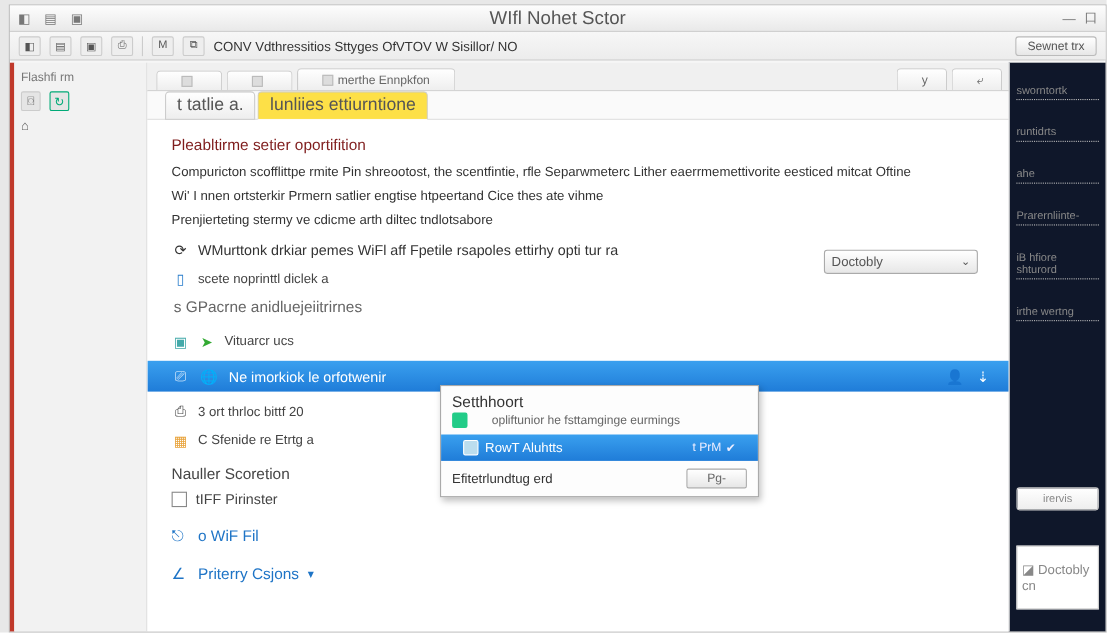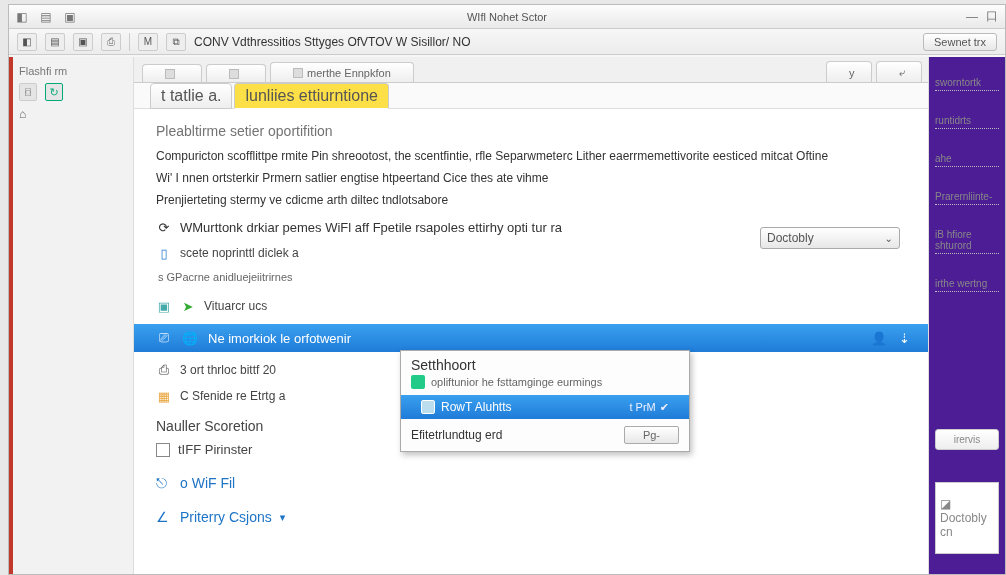--- a/index.html
+++ b/index.html
@@ -3,21 +3,21 @@
 <meta charset="utf-8">
 <style>
   * { box-sizing: border-box; margin: 0; padding: 0; font-family: "Segoe UI", Tahoma, sans-serif; }
   body { width: 1006px; height: 575px; background: #e8e8e8; overflow: hidden; position: relative; font-size: 12px; color: #333; }
 
   
   .outer-window { position: absolute; left: 8px; top: 4px; right: 0; bottom: 0; background: #f6f6f6; border: 1px solid #bbb; box-shadow: 0 0 0 1px #fff inset; }
 
   
   .title-bar { height: 24px; background: linear-gradient(#fdfdfd,#e9e9e9); border-bottom: 1px solid #ccc; display: flex; align-items: center; justify-content: center; position: relative; }
-  .title-bar .title { font-size: 11px; color: #555; }
+  .title-bar .title { font-size: 17px; color: #555; }
   .title-bar .ctl-left { position: absolute; left: 6px; display: flex; gap: 10px; }
   .title-bar .ctl-right { position: absolute; right: 6px; display: flex; gap: 6px; }
   .title-bar .ctl-left span, .title-bar .ctl-right span { width: 14px; height: 14px; display: inline-flex; align-items: center; justify-content: center; color: #777; }
 
   
   .toolbar { height: 26px; background: linear-gradient(#f7f7f7,#ececec); border-bottom: 1px solid #ccc; display: flex; align-items: center; padding: 0 8px; gap: 8px; font-size: 12px; color: #444; }
   .toolbar .tbtn { width: 20px; height: 18px; background: #eee; border: 1px solid #ccc; border-radius: 2px; display: inline-flex; align-items: center; justify-content: center; font-size: 10px; color: #555; }
   .toolbar .sep { width: 1px; height: 18px; background: #ccc; }
   .toolbar .crumb { color: #333; }
   .toolbar .right-btn { margin-left: auto; padding: 2px 10px; background: linear-gradient(#fff,#e7e7e7); border: 1px solid #bbb; border-radius: 3px; font-size: 11px; color: #555; }
@@ -39,56 +39,56 @@
   .tabs-strip { height: 26px; background: #f0f0f0; border-bottom: 1px solid #ccc; display: flex; align-items: flex-end; padding-left: 8px; gap: 4px; }
   .tab { padding: 4px 22px 3px; background: linear-gradient(#fff,#eee); border: 1px solid #ccc; border-bottom: none; border-radius: 4px 4px 0 0; font-size: 11px; color: #666; display: flex; align-items: center; gap: 4px; }
   .tab .sq { width: 10px; height: 10px; background: #ddd; border: 1px solid #bbb; }
   .tabs-right { margin-left: auto; display: flex; gap: 4px; padding-right: 6px; }
 
   .sub-tabs { height: 26px; background: #fafafa; border-bottom: 1px solid #ddd; display: flex; align-items: center; padding-left: 16px; gap: 2px; }
   .sub-tab { padding: 3px 10px; background: linear-gradient(#fff,#eee); border: 1px solid #ccc; border-radius: 4px 4px 0 0; font-size: 16px; color: #555; }
   .sub-tab.active { background: #fde047; border-bottom: 1px solid #fff; }
 
   .content { flex: 1; background: #fff; padding: 14px 22px; position: relative; overflow: hidden; }
-  .content h2 { font-size: 14px; font-weight: normal; color: #737373; margin-bottom: 8px; }
+  .content h2 { font-size: 14px; font-weight: normal; color: #7f1d1d; margin-bottom: 8px; }
   .content p.desc { font-size: 12px; color: #333; line-height: 1.5; margin-bottom: 4px; }
   .content .row { display: flex; align-items: center; gap: 8px; margin: 10px 0; font-size: 13px; color: #333; }
   .content .row .ic { width: 16px; height: 16px; display: inline-flex; align-items: center; justify-content: center; font-size: 13px; }
   .content .row.small { font-size: 12px; color: #444; }
-  .content .muted-sub { font-size: 11px; color: #666; margin-left: 2px; margin-bottom: 15px; }
+  .content .muted-sub { font-size: 14px; color: #666; margin-left: 2px; margin-bottom: 15px; }
 
   .selection-bar { margin: 6px -22px; background: linear-gradient(#3aa0ef,#1f7cd8); color: #fff; padding: 6px 22px; display: flex; align-items: center; gap: 10px; font-size: 13px; position: relative; }
   .selection-bar .sic { width: 16px; height: 16px; display: inline-flex; align-items: center; justify-content: center; color: #eaf4ff; }
   .selection-bar .right-ic { position: absolute; right: 18px; display: flex; gap: 12px; }
 
   .section-head { font-size: 14px; color: #454545; margin-top: 14px; margin-bottom: 8px; }
   .chk-row { display: flex; align-items: center; gap: 8px; font-size: 13px; color: #444; }
   .chk { width: 14px; height: 14px; border: 1px solid #888; background: #fff; }
 
   .content .link-row { display: flex; align-items: center; gap: 8px; color: #1e74c6; font-size: 14px; margin-top: 18px; }
   .content .link-row .lic { width: 16px; height: 16px; color: #1e74c6; }
 
   
   .combo { position: absolute; right: 28px; top: 118px; width: 140px; height: 22px; background: linear-gradient(#fff,#e7e7e7); border: 1px solid #aaa; border-radius: 3px; display: flex; align-items: center; padding: 0 6px; font-size: 12px; color: #555; justify-content: space-between; }
   .combo .caret { font-size: 10px; }
 
   
   .popup { position: absolute; left: 400px; top: 350px; width: 290px; background: #fdfdfd; border: 1px solid #aaa; box-shadow: 2px 3px 6px rgba(0,0,0,0.25); font-size: 12px; }
   .popup .p-title { padding: 6px 10px 2px; font-size: 14px; color: #333; }
-  .popup .p-sub { padding: 0 10px 6px; font-size: 11px; color: #666; display: flex; align-items: center; gap: 6px; }
+  .popup .p-sub { padding: 0 10px 6px; font-size: 11px; color: #666; display: flex; align-items: center; gap: 22px; }
   .popup .p-sub .pi { width: 14px; height: 14px; background: #2c8; border-radius: 2px; }
   .popup .p-sel { background: linear-gradient(#3aa0ef,#1f7cd8); color: #fff; padding: 5px 20px; display: flex; align-items: center; justify-content: space-between; }
   .popup .p-sel .left { display: flex; align-items: center; gap: 6px; }
   .popup .p-sel .pi2 { width: 14px; height: 14px; background: #bde; border: 1px solid #fff; border-radius: 2px; }
   .popup .p-sel .lab { font-size: 11px; color: #eef; display: flex; align-items: center; gap: 4px; }
   .popup .p-row { padding: 7px 10px; display: flex; align-items: center; justify-content: space-between; }
   .popup .p-row .btn { padding: 2px 18px; background: linear-gradient(#fff,#e7e7e7); border: 1px solid #aaa; border-radius: 2px; font-size: 11px; color: #666; }
 
   
-  .right-col { width: 77px; background: #4c1d95; border-left: 1px solid #ddd; padding: 20px 6px; font-size: 10px; color: #888; display: flex; flex-direction: column; gap: 24px; align-items: stretch; }
+  .right-col { width: 88px; background: #0f172a; border-left: 1px solid #ddd; padding: 20px 6px; font-size: 10px; color: #888; display: flex; flex-direction: column; gap: 24px; align-items: stretch; }
   .right-col .hint { border-bottom: 1px dotted #bbb; padding-bottom: 2px; }
   .right-col .bt { margin-top: auto; padding: 4px; border: 1px solid #ccc; background: linear-gradient(#fff,#eee); border-radius: 3px; text-align: center; }
   .right-col .bt2 { margin-top: 8px; padding: 14px 4px; border: 1px solid #ccc; background: #fff; font-size: 12px; }
 </style>
 </head>
 <body>
 
 <div class="outer-window">
 
   <div class="title-bar">

